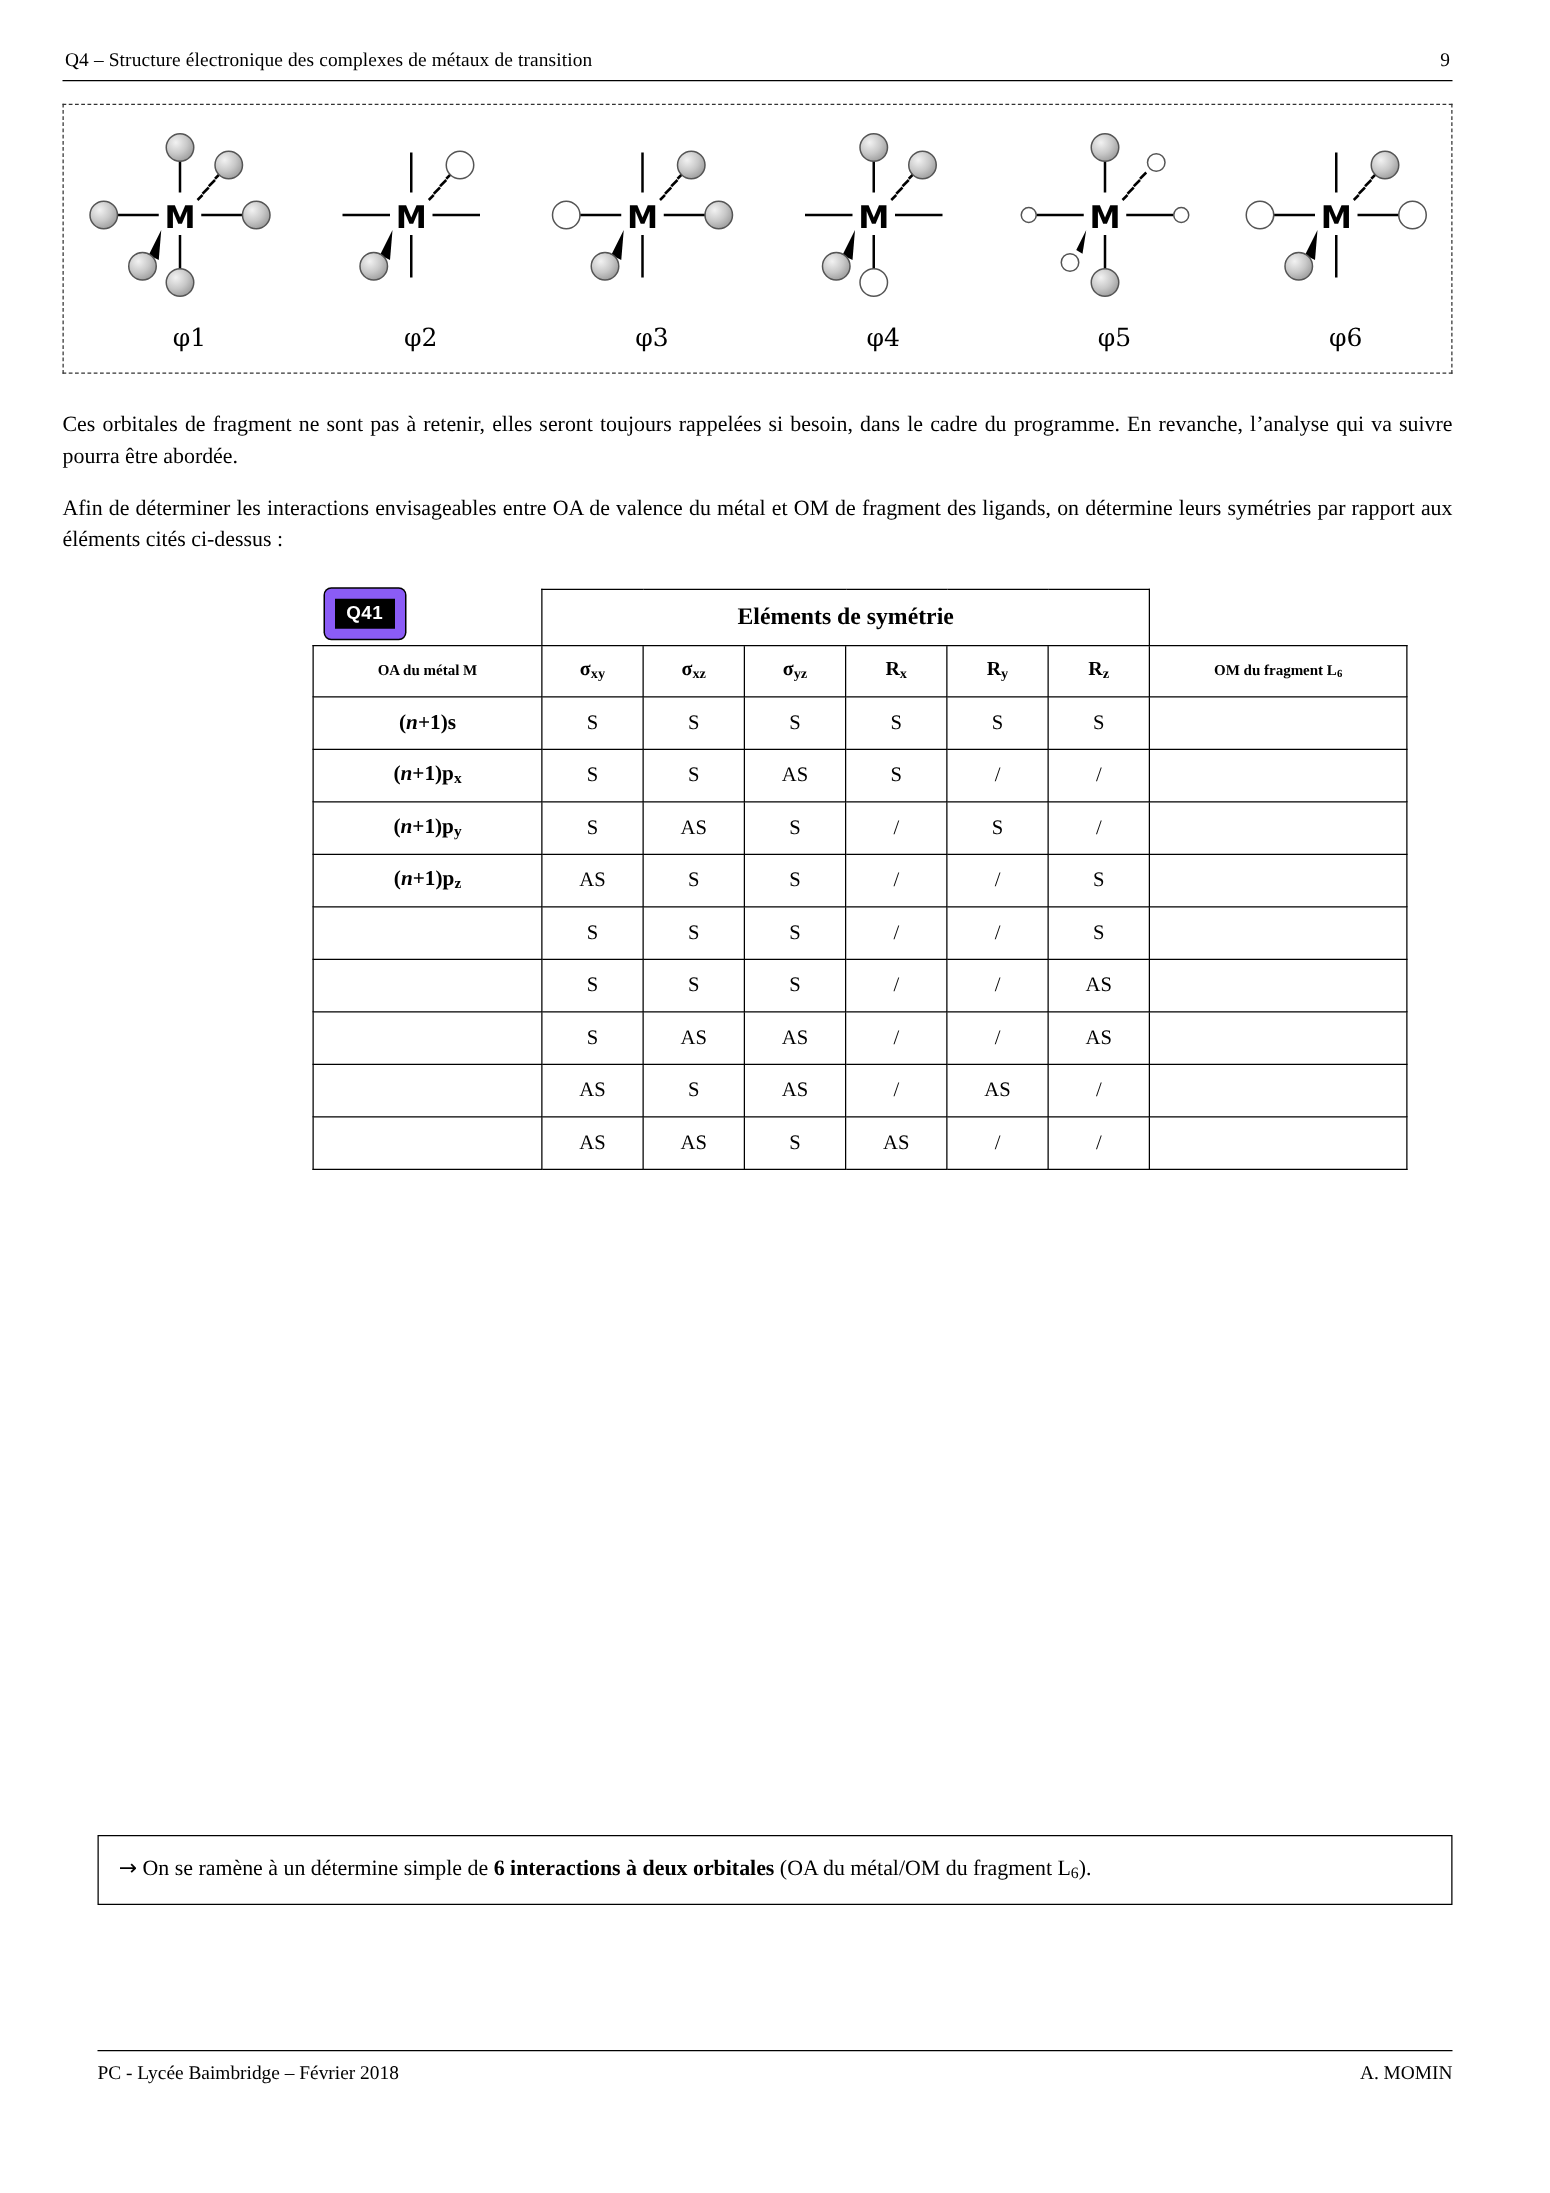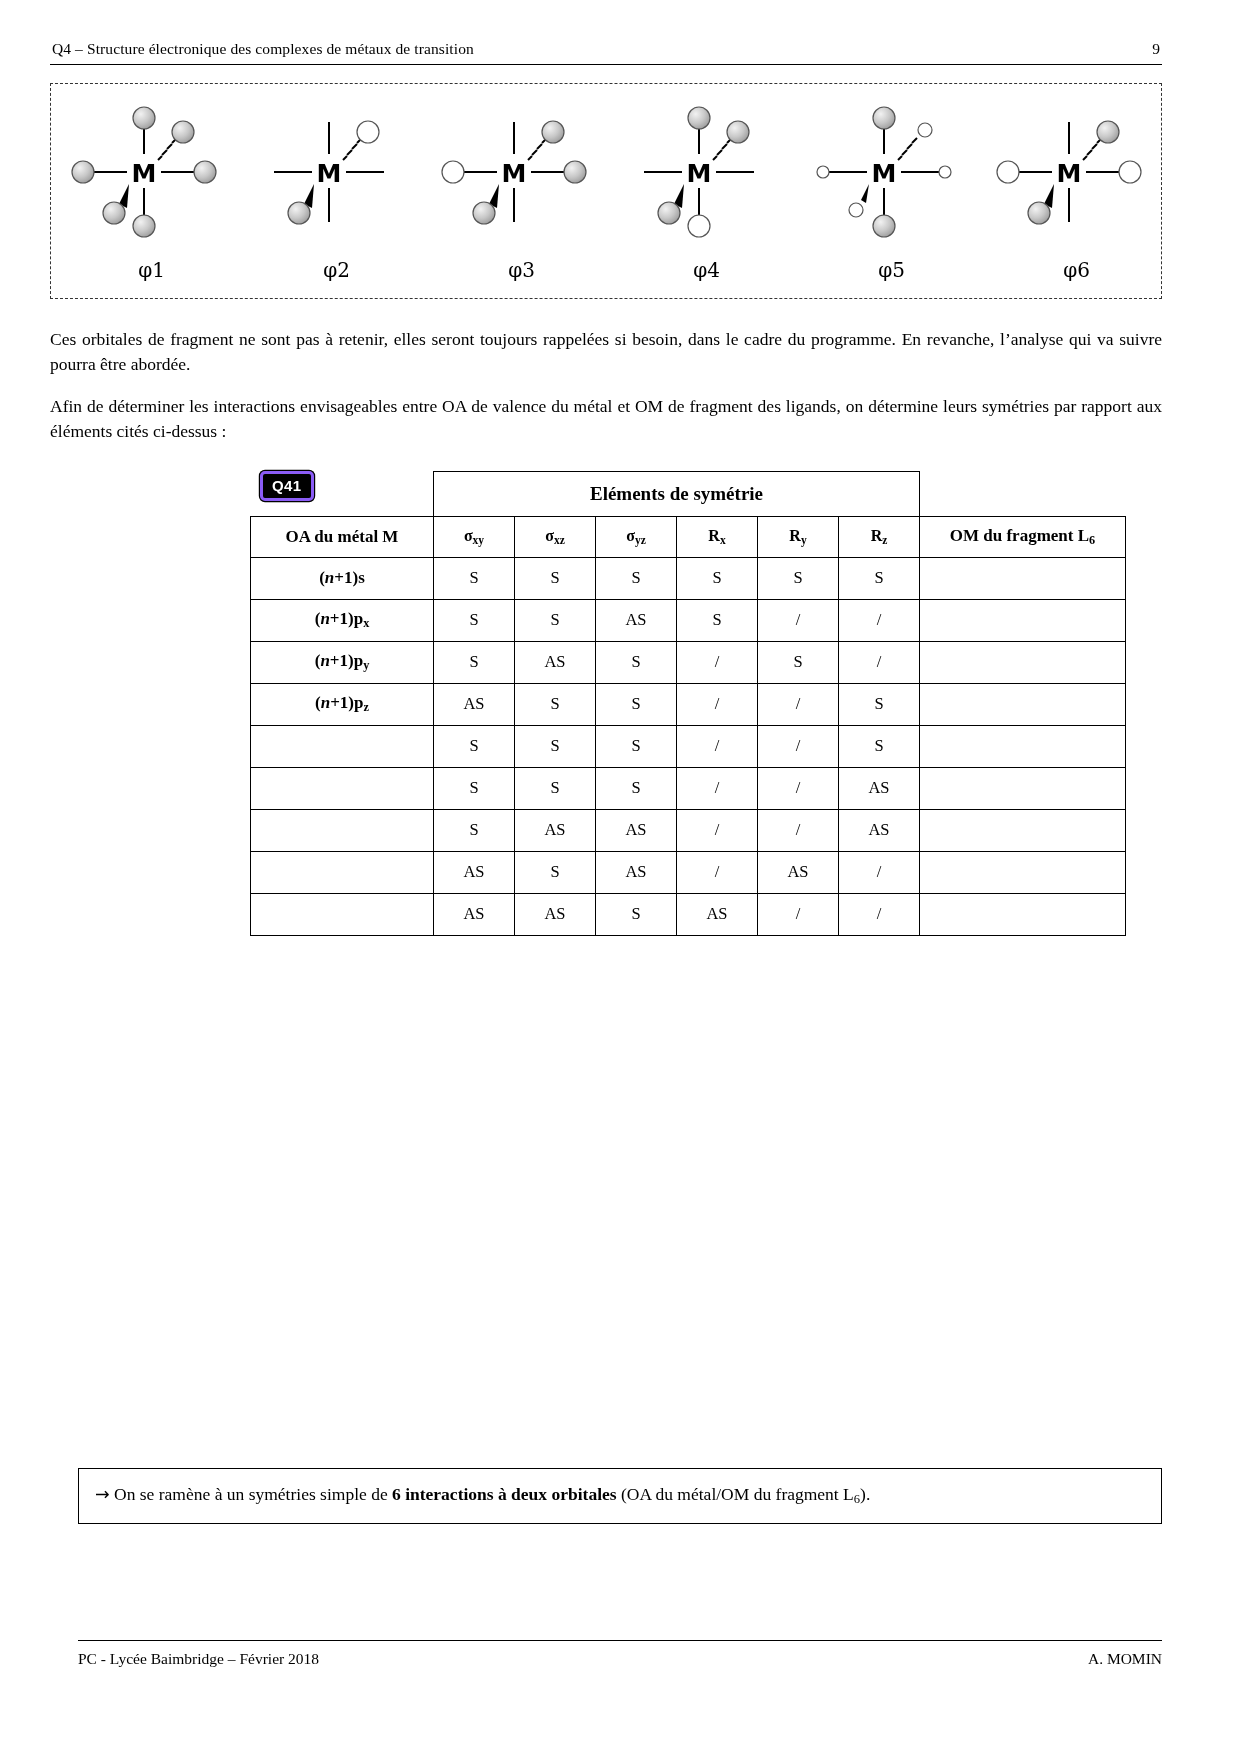--- a/index.html
+++ b/index.html
@@ -76,21 +76,21 @@
   
   .qtag {
     display: inline-block;
     background: #000;
     color: #fff;
     font-family: "Liberation Sans", sans-serif;
     font-size: 15px;
     font-weight: bold;
     padding: 3px 9px 4px 9px;
     border-radius: 5px;
-    border: 3px solid #8b5cf6;
+    border: 8px solid #8b5cf6;
     box-shadow: 0 0 0 1.2px #000;
     letter-spacing: .4px;
   }
   .qtag-wrap {
     position: absolute;
     left: 210px;
     top: 0px;
   }
 
   
@@ -114,21 +114,21 @@
   table.sym th.head-span {
     font-weight: bold;
     font-size: 19px;
     height: 44px;
   }
   table.sym td.blank-corner {
     border: none;
   }
   table.sym th.colhead {
     font-weight: bold;
-    font-size: 17px;
+    font-size: 12px;
     height: 40px;
   }
   table.sym th.colhead.small { font-size: 16px; font-weight: bold; }
   table.sym td.rowlabel {
     font-weight: bold;
     font-size: 17px;
     width: 182px;
     height: 41px;
   }
   table.sym td.val {
@@ -451,21 +451,21 @@
         <td class="val">/</td>
         <td class="om"></td>
       </tr>
     </tbody>
       </table>
   </div>
 
   <div class="concl">
     <div>
       <span class="arrow">→</span>
-      <span>On se ramène à un symétries simple de </span><b>6 interactions à deux orbitales</b><span> (OA du métal/OM du fragment L<span class="sub">6</span>).</span>
+      <span>On se ramène à un détermine simple de </span><b>6 interactions à deux orbitales</b><span> (OA du métal/OM du fragment L<span class="sub">6</span>).</span>
     </div>
   </div>
 
   <div class="footer-rule"></div>
   <div class="footer">
     <div>PC - Lycée Baimbridge – Février 2018</div>
     <div class="right">A. MOMIN</div>
   </div>
 
 </div>

